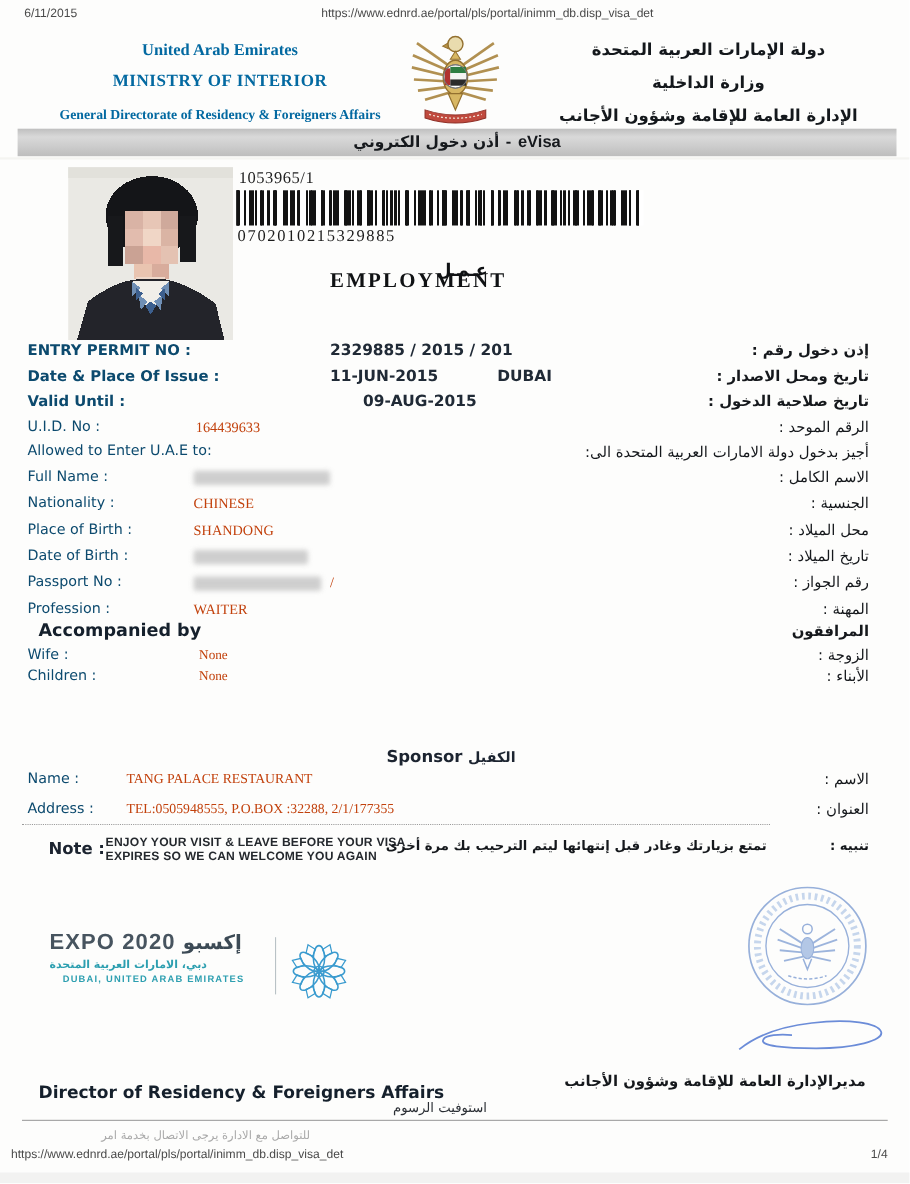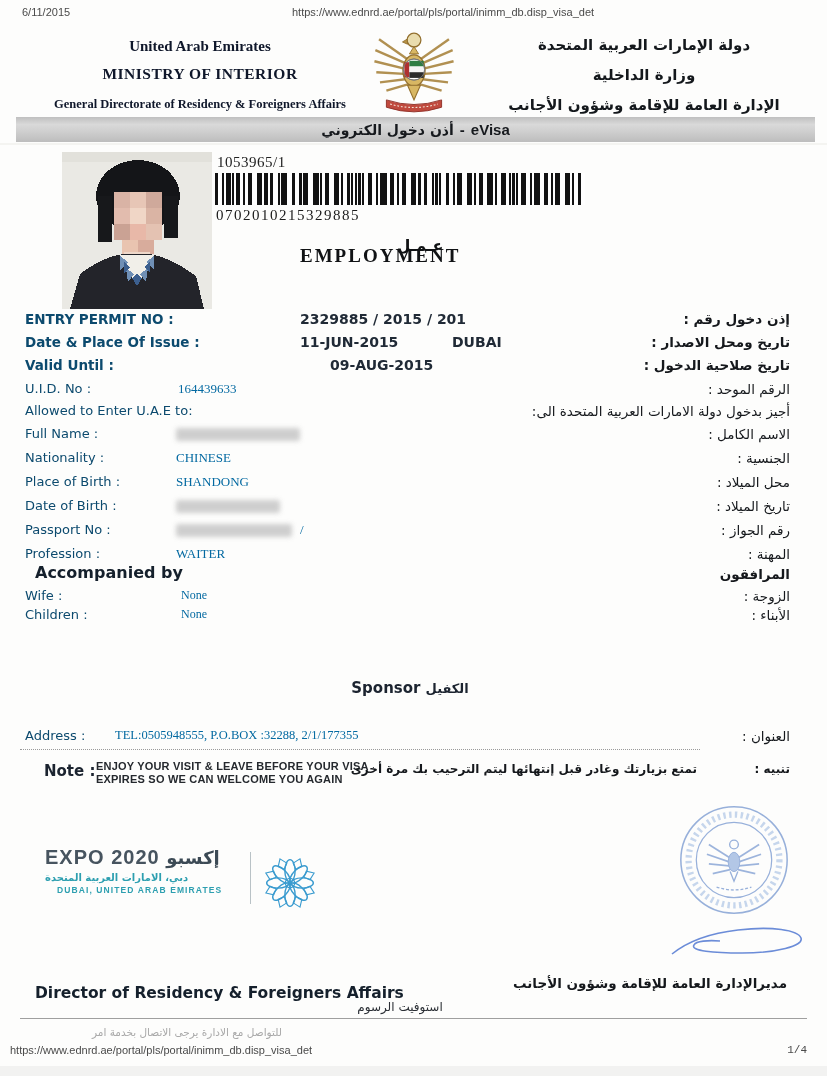--- a/index.html
+++ b/index.html
@@ -8,21 +8,21 @@
     position:relative; width:827px; height:1076px; margin:0 auto;
     background:#fdfdfc; overflow:hidden;
     font-family:"DejaVu Sans", sans-serif; color:#1c2430;
   }
   .abs { position:absolute; }
 
   
   .ph { font:11px "Liberation Sans", sans-serif; color:#4a4a4a; }
 
   
-  .lh-en { width:340px; text-align:center; color:#0f172a; }
+  .lh-en { width:340px; text-align:center; color:#0369a1; }
   .lh-en .l1 { font:700 15px "Liberation Serif", serif; }
   .lh-en .l2 { font:700 15.5px "Liberation Serif", serif; letter-spacing:.5px; }
   .lh-en .l3 { font:700 12.5px "Liberation Serif", serif; }
   .lh-ar { width:310px; text-align:center; direction:rtl; color:#14181c; }
   .lh-ar div { font:700 15px "DejaVu Sans", sans-serif; }
 
   
   .banner {
     left:16px; right:12px; top:117px; height:25px;
     background:linear-gradient(180deg,#bfbfbf 0%,#d9d9d9 30%,#cecece 60%,#bdbdbd 100%);
@@ -39,21 +39,21 @@
       repeating-linear-gradient(90deg,#131313 0 2px,transparent 2px 17px);
   }
   .bcnum { font:15px "Liberation Serif", serif; color:#1b1b1b; letter-spacing:1.5px; }
   .vtype-ar { width:240px; text-align:center; font:700 16px "DejaVu Sans", sans-serif; color:#101214; }
   .vtype-en { width:240px; text-align:left; font:700 19px "Liberation Serif", serif; letter-spacing:2px; color:#101214; }
 
   
   .frow { position:absolute; left:0; width:827px; height:22px; }
   .lbl { position:absolute; left:25px; top:0; font:13px "DejaVu Sans", sans-serif; color:#0c4a6e; }
   .lbl.b { font-weight:700; font-size:13.5px; }
-  .val { position:absolute; top:0; font:13px "Liberation Serif", serif; color:#0369a1; }
+  .val { position:absolute; top:0; font:13px "Liberation Serif", serif; color:#c2410c; }
   .val.b { font:700 14px "DejaVu Sans", sans-serif; color:#202a36; }
   .arl { position:absolute; right:37px; top:0; direction:rtl; font:13.5px "DejaVu Sans", sans-serif; color:#15181c; }
   .arl.b { font-weight:700; }
   .redact { position:absolute; top:2px; height:13px; background:#c3c3c3; border-radius:2px; filter:blur(2.5px); opacity:.8; }
 
   .sec-head { font:700 16px "DejaVu Sans", sans-serif; color:#15202c; }
 
   .dotline { border-top:1px dotted #9a9a9a; }
   .solidline { border-top:1px solid #9f9f9f; }
 
@@ -245,20 +245,25 @@
   </div>
   <div class="frow" style="top:607px;">
     <span class="lbl">Children :</span>
     <span class="val" style="left:181px; font-size:12px;">None</span>
     <span class="arl">الأبناء :</span>
   </div>
 
   <div class="abs" style="left:280px; top:678px; width:260px; text-align:center;">
     <span style="font:700 15px 'DejaVu Sans',sans-serif;">Sponsor</span>
     <span style="font:700 13px 'DejaVu Sans',sans-serif;">الكفيل</span>
+  </div>
+  <div class="frow" style="top:701px;">
+    <span class="lbl">Name :</span>
+    <span class="val" style="left:115px; font-size:12.5px;">TANG PALACE RESTAURANT</span>
+    <span class="arl">الاسم :</span>
   </div>
   <div class="frow" style="top:728px;">
     <span class="lbl">Address :</span>
     <span class="val" style="left:115px; font-size:12.5px;">TEL:0505948555, P.O.BOX :32288, 2/1/177355</span>
     <span class="arl">العنوان :</span>
   </div>
 
   <div class="abs dotline" style="left:20px; top:749px; width:680px;"></div>
   <div class="abs" style="left:44px; top:762px; font:700 15px 'DejaVu Sans',sans-serif;">Note :</div>
   <div class="abs note-en" style="left:96px; top:760px;">
@@ -334,18 +339,18 @@
   </div>
 
   <div class="abs dir-ar" style="right:40px; top:975px;">مديرالإدارة العامة للإقامة وشؤون الأجانب</div>
   <div class="abs dir-en" style="left:35px; top:984px;">Director of Residency &amp; Foreigners Affairs</div>
   <div class="abs fees-ar" style="left:300px; top:1000px; width:200px; text-align:center;">استوفيت الرسوم</div>
 
   <div class="abs solidline" style="left:20px; top:1018px; width:787px;"></div>
   <div class="abs contact-ar" style="left:92px; top:1026px;">للتواصل مع الادارة يرجى الاتصال بخدمة امر</div>
 
   <div class="abs ph" style="left:10px; top:1044px;">https://www.ednrd.ae/portal/pls/portal/inimm_db.disp_visa_det</div>
-  <div class="abs ph" style="right:20px; top:1044px;font-family:Liberation Mono, monospace;">1/4</div>
+  <div class="abs ph" style="right:20px; top:1044px;">1/4</div>
 
   <div class="abs streak" style="left:0; top:143px; width:827px; height:2px; opacity:.7;"></div>
   <div class="abs streak" style="left:0; top:1066px; width:827px; height:10px; opacity:.8;"></div>
 
 </div>
 
 </body></html>

